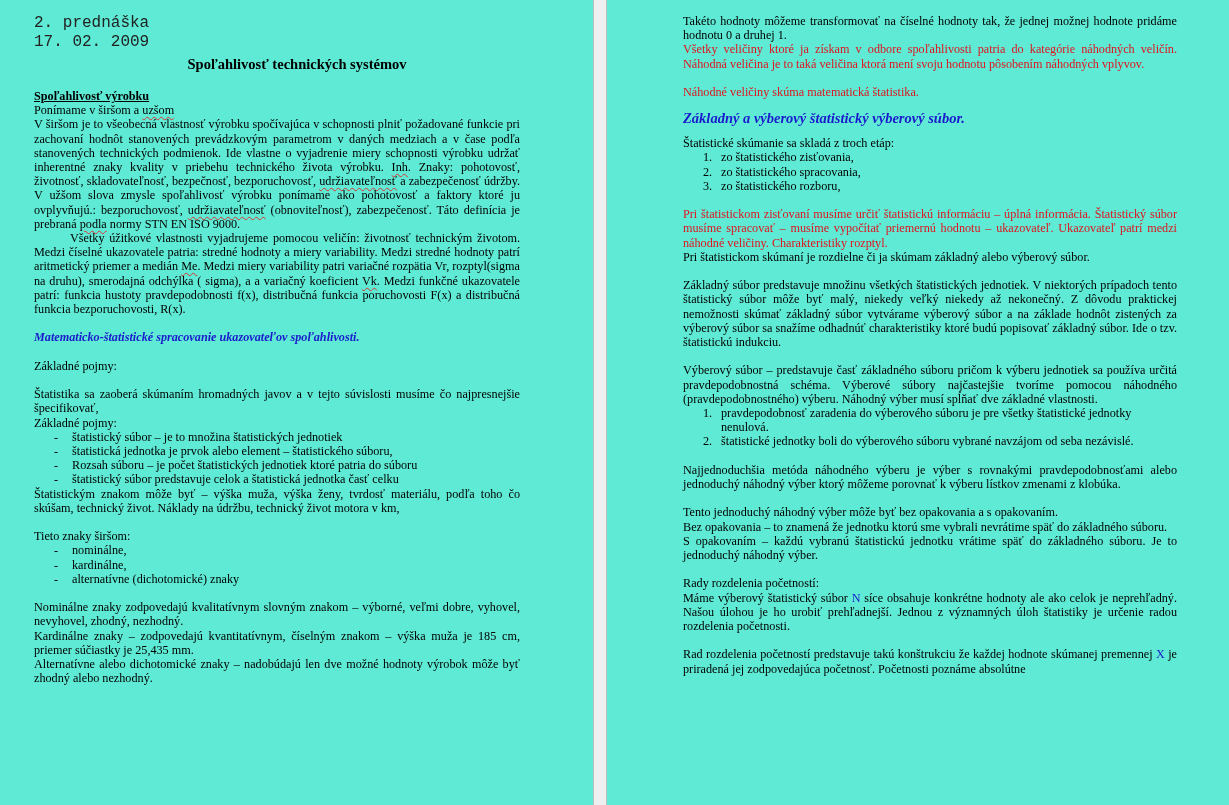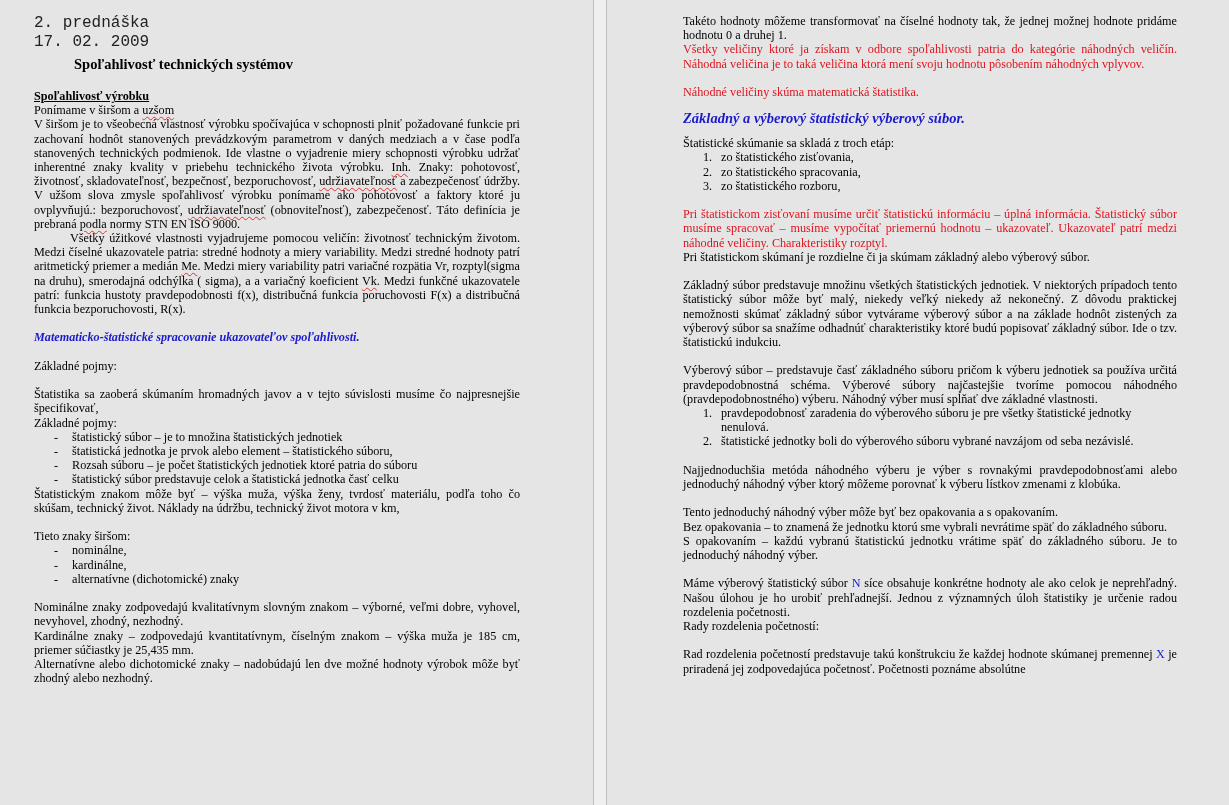--- a/index.html
+++ b/index.html
@@ -4,36 +4,36 @@
 <style>
   html, body { margin: 0; padding: 0; }
   body {
     width: 1229px; height: 805px; overflow: hidden;
     background: #ffffff;
     font-family: "Liberation Serif", serif;
     color: #000;
     position: relative;
   }
   .page {
-    position: absolute; top: 0; height: 805px; background: #e5e5e5;
+    position: absolute; top: 0; height: 805px; background: #5eead4;
   }
   .page-left { left: 0; width: 594px; }
   .page-right { left: 607px; width: 644px; }
   .gutter {
     position: absolute; left: 593px; top: 0; width: 14px; height: 805px;
     background: #efefef;
     border-left: 1px solid #bdbdbd; border-right: 1px solid #bdbdbd;
     box-sizing: border-box;
   }
   .content { position: absolute; font-size: 12.2px; line-height: 14.2px; }
   .page-left .content { left: 34px; top: 14px; width: 486px; }
   .page-right .content { left: 76px; top: 14px; width: 494px; }
   p { margin: 0; text-align: justify; }
   .mono { font-family: "Liberation Mono", monospace; font-size: 16px; line-height: 19px; color: #222; }
-  .doc-title { font-weight: bold; font-size: 14.5px; line-height: 18px; margin-top: 3px; margin-left: 40px; }
+  .doc-title { text-align: center; font-weight: bold; font-size: 14.5px; line-height: 18px; margin-top: 3px; margin-left: 40px; }
   .sec { font-weight: bold; text-decoration: underline; margin-top: 16px; }
   .blank { height: 14.2px; }
   .indent { text-indent: 36px; }
   .blue-h { color: #1a1acc; font-weight: bold; font-style: italic; }
   .blue-h.large { font-size: 14.5px; line-height: 18px; }
   .red { color: #e0141e; }
   .blue-letter { color: #1a1acc; }
   ul.dash, ol.num { margin: 0; padding: 0; list-style: none; }
   ul.dash li, ol.num li { position: relative; padding-left: 38px; }
   ul.dash li::before { content: "-"; position: absolute; left: 20px; }
@@ -111,18 +111,18 @@
       <li><span class="n">1.</span><span>pravdepodobnosť zaradenia do výberového súboru je pre všetky štatistické jednotky nenulová.</span></li>
       <li><span class="n">2.</span><span>štatistické jednotky boli do výberového súboru vybrané navzájom od seba nezávislé.</span></li>
     </ol>
     <div class="blank"></div>
     <p>Najjednoduchšia metóda náhodného výberu je výber s rovnakými pravdepodobnosťami alebo jednoduchý náhodný výber ktorý môžeme porovnať k výberu lístkov zmenami z klobúka.</p>
     <div class="blank"></div>
     <p>Tento jednoduchý náhodný výber môže byť bez opakovania a s opakovaním.</p>
     <p>Bez opakovania – to znamená že jednotku ktorú sme vybrali nevrátime späť do základného súboru.</p>
     <p>S opakovaním – každú vybranú štatistickú jednotku vrátime späť do základného súboru. Je to jednoduchý náhodný výber.</p>
     <div class="blank"></div>
+    <p>Rady rozdelenia početností:</p>
     <p><span>Máme výberový štatistický súbor </span><span class="blue-letter">N</span><span> síce obsahuje konkrétne hodnoty ale ako celok je neprehľadný. Našou úlohou je ho urobiť prehľadnejší. Jednou z významných úloh štatistiky je určenie radou rozdelenia početnosti.</span></p>
-    <p>Rady rozdelenia početností:</p>
     <div class="blank"></div>
     <p><span>Rad rozdelenia početností predstavuje takú konštrukciu že každej hodnote skúmanej premennej </span><span class="blue-letter">X</span><span> je priradená jej zodpovedajúca početnosť. Početnosti poznáme absolútne</span></p>
   </div>
 </div>
 
 </body></html>

